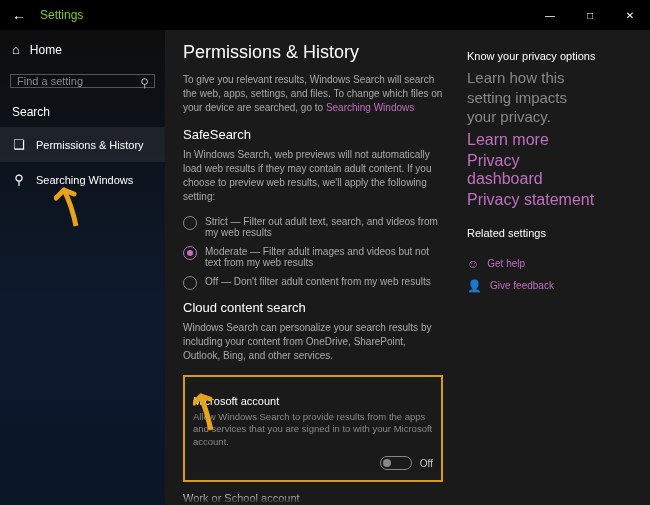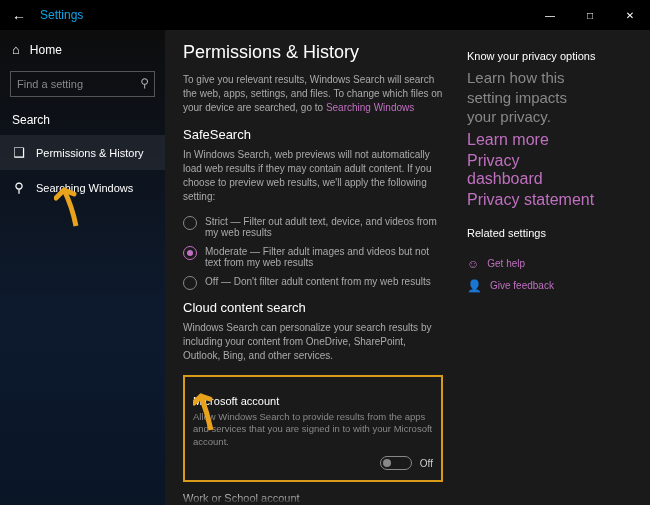--- a/index.html
+++ b/index.html
@@ -1,28 +1,28 @@
 <!DOCTYPE html>
 <html><head>
 <meta charset="utf-8">
 <style>
 * { margin: 0; padding: 0; box-sizing: border-box; font-family: "Segoe UI", Arial, sans-serif; }
 body { width: 650px; height: 505px; background: #1a1a1a; color: #fff; overflow: hidden; position: relative; }
 .titlebar { display: flex; align-items: center; height: 30px; background: #000; }
 .titlebar-left { display: flex; align-items: center; padding-left: 12px; flex: 1; }
 .back-icon { font-size: 14px; color: #fff; margin-right: 14px; }
-.title-text { font-size: 12px; color: #0ea5e9; }
+.title-text { font-size: 12px; color: #84cc16; }
 .titlebar-btns { display: flex; }
 .titlebar-btn { width: 40px; height: 30px; display: flex; align-items: center; justify-content: center; color: #fff; font-size: 10px; }
 .main { display: flex; height: calc(100% - 30px); }
 .sidebar { width: 165px; background: linear-gradient(180deg, #0d0d0d 0%, #0d1a2e 60%, #0a1526 100%); padding-top: 4px; position: relative; }
 .sidebar-home { display: flex; align-items: center; padding: 8px 12px; font-size: 12px; }
 .home-icon { margin-right: 10px; font-size: 13px; }
 .search-wrap { margin: 6px 10px; position: relative; }
-.search-input { width: 100%; height: 26px; background: transparent; border: 1px solid #555; color: #aaa; padding: 0 22px 0 6px; font-size: 11px; }
+.search-input { width: 100%; height: 14px; background: transparent; border: 1px solid #555; color: #aaa; padding: 0 22px 0 6px; font-size: 11px; }
 .search-input::placeholder { color: #888; }
 .search-icon { position: absolute; right: 6px; top: 5px; font-size: 12px; color: #aaa; }
 .sidebar-section { padding: 10px 12px 8px; font-size: 12px; color: #fff; }
 .nav-item { display: flex; align-items: center; padding: 10px 12px; font-size: 11px; }
 .nav-item.selected { background: rgba(255,255,255,0.07); }
 .nav-icon { margin-right: 10px; font-size: 13px; width: 14px; text-align: center; }
 .content { flex: 1; background: #1a1a1a; padding: 12px 18px 0 18px; overflow-y: auto; position: relative; color: #ccc; }
 .content-cols { display: flex; gap: 24px; }
 .leftcol { flex: 1; max-width: 260px; }
 .rightcol { width: 130px; padding-top: 8px; }
@@ -102,21 +102,21 @@
         <div class="page-title">Permissions &amp; History</div>
         <div class="desc">
           <span>To give you relevant results, Windows Search will search the web, apps, settings, and files. To change which files on your device are searched, go to </span><span class="link">Searching Windows</span>
         </div>
 
         <div class="section-h">SafeSearch</div>
         <div class="desc">In Windows Search, web previews will not automatically load web results if they may contain adult content. If you choose to preview web results, we'll apply the following setting:</div>
         <div class="radio-group">
           <div class="radio-row">
             <span class="radio-outer"><span class="radio-inner"></span></span>
-            <span>Strict — Filter out adult text, device, and videos from my web results</span>
+            <span>Strict — Filter out adult text, search, and videos from my web results</span>
           </div>
           <div class="radio-row sel">
             <span class="radio-outer">
                 <span class="radio-inner"></span>
               </span>
             <span>Moderate — Filter adult images and videos but not text from my web results</span>
           </div>
           <div class="radio-row">
             <span class="radio-outer"><span class="radio-inner"></span></span>
             <span>Off — Don't filter adult content from my web results</span>

